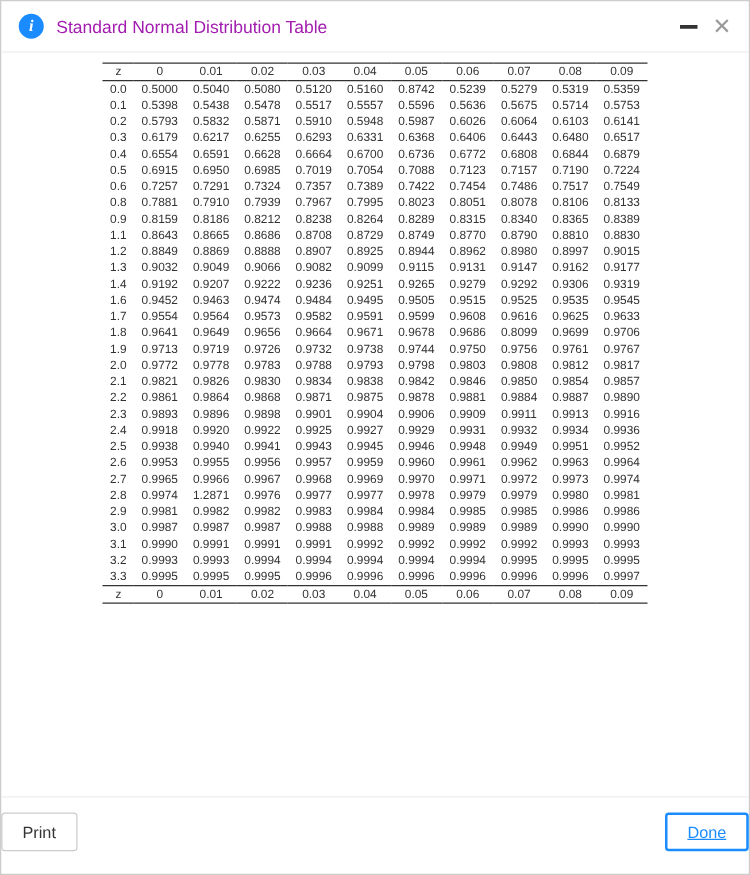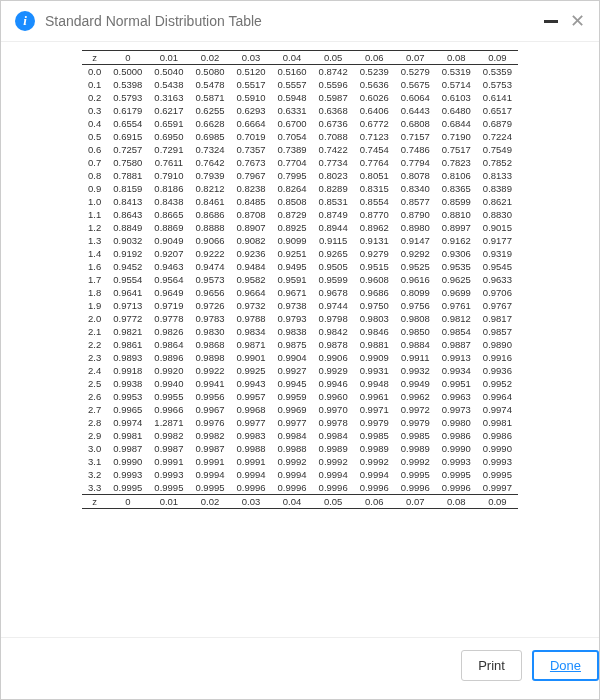--- a/index.html
+++ b/index.html
@@ -36,21 +36,21 @@
     justify-content: center;
     font-family: Georgia, serif;
     font-style: italic;
     font-weight: bold;
     font-size: 13px;
     margin-right: 10px;
     flex-shrink: 0;
   }
   .title {
     font-size: 14px;
-    color: #737373;
+    color: #a21caf;
     flex: 1;
   }
   .win-controls {
     display: flex;
     align-items: center;
     gap: 12px;
   }
   .minimize-icon {
     width: 14px;
     height: 3px;
@@ -89,21 +89,21 @@
     font-weight: normal;
   }
   tfoot th {
     border-top: 1px solid #333;
     border-bottom: 1px solid #333;
     font-weight: normal;
   }
   .footer {
     padding: 12px 0 18px 0;
     display: flex;
-    justify-content: flex-end;
+    justify-content: space-between;
     gap: 10px;
     border-top: 1px solid #eee;
   }
   .btn {
     padding: 6px 16px;
     font-size: 13px;
     border: 1px solid #ccc;
     background: #fff;
     border-radius: 3px;
     cursor: pointer;
@@ -169,21 +169,21 @@
             <td>0.5557</td>
             <td>0.5596</td>
             <td>0.5636</td>
             <td>0.5675</td>
             <td>0.5714</td>
             <td>0.5753</td>
           </tr>
           <tr>
             <td>0.2</td>
             <td>0.5793</td>
-            <td>0.3163</td>
+            <td>0.5832</td>
             <td>0.5871</td>
             <td>0.5910</td>
             <td>0.5948</td>
             <td>0.5987</td>
             <td>0.6026</td>
             <td>0.6064</td>
             <td>0.6103</td>
             <td>0.6141</td>
           </tr>
           <tr>
@@ -232,33 +232,20 @@
             <td>0.7324</td>
             <td>0.7357</td>
             <td>0.7389</td>
             <td>0.7422</td>
             <td>0.7454</td>
             <td>0.7486</td>
             <td>0.7517</td>
             <td>0.7549</td>
           </tr>
           <tr>
-            <td>0.7</td>
-            <td>0.7580</td>
-            <td>0.7611</td>
-            <td>0.7642</td>
-            <td>0.7673</td>
-            <td>0.7704</td>
-            <td>0.7734</td>
-            <td>0.7764</td>
-            <td>0.7794</td>
-            <td>0.7823</td>
-            <td>0.7852</td>
-          </tr>
-          <tr>
             <td>0.8</td>
             <td>0.7881</td>
             <td>0.7910</td>
             <td>0.7939</td>
             <td>0.7967</td>
             <td>0.7995</td>
             <td>0.8023</td>
             <td>0.8051</td>
             <td>0.8078</td>
             <td>0.8106</td>
@@ -269,33 +256,20 @@
             <td>0.8159</td>
             <td>0.8186</td>
             <td>0.8212</td>
             <td>0.8238</td>
             <td>0.8264</td>
             <td>0.8289</td>
             <td>0.8315</td>
             <td>0.8340</td>
             <td>0.8365</td>
             <td>0.8389</td>
-          </tr>
-          <tr>
-            <td>1.0</td>
-            <td>0.8413</td>
-            <td>0.8438</td>
-            <td>0.8461</td>
-            <td>0.8485</td>
-            <td>0.8508</td>
-            <td>0.8531</td>
-            <td>0.8554</td>
-            <td>0.8577</td>
-            <td>0.8599</td>
-            <td>0.8621</td>
           </tr>
           <tr>
             <td>1.1</td>
             <td>0.8643</td>
             <td>0.8665</td>
             <td>0.8686</td>
             <td>0.8708</td>
             <td>0.8729</td>
             <td>0.8749</td>
             <td>0.8770</td>

